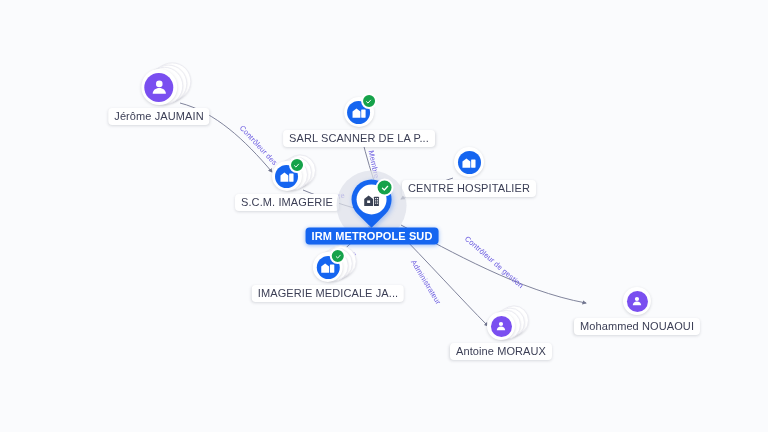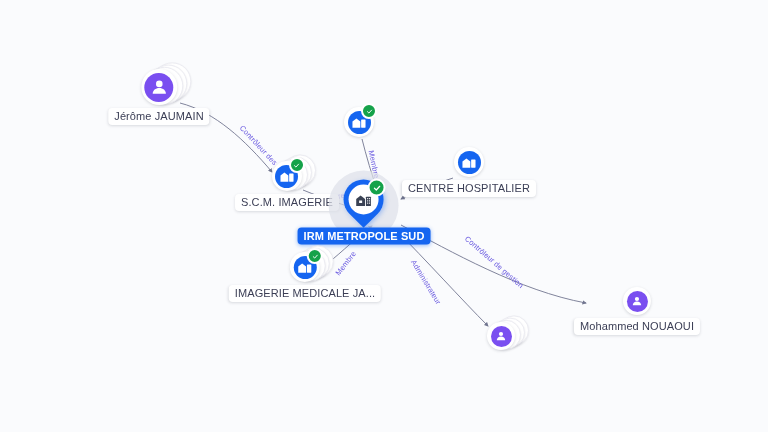--- a/index.html
+++ b/index.html
@@ -222,20 +222,21 @@
                 <path d="M6.1 13.4h4v3.1h-4z" fill="#ffffff"></path>
               </svg>
             </div>
           </div>
           <div class="badge" style="width: 12px; height: 12px; right: -3px; top: -4px;">
             <svg width="7" height="7" viewBox="0 0 24 24">
               <path d="M5 12.6 L10 17.4 L19 7.4" fill="none" stroke="#ffffff" stroke-width="3.2" stroke-linecap="round" stroke-linejoin="round"></path>
             </svg>
           </div>
         </div>
+        <div class="node-label">SARL SCANNER DE LA P...</div>
       </div>
       <div class="node" style="left: 469px; top: 172px;">
         <div class="node-visual">
           <div class="chip" style="width: 30px; height: 30px;">
             <div class="chip-inner" style="width: 23px; height: 23px; background: rgb(21, 101, 240);">
               <svg width="16" height="16" viewBox="0 0 24 24">
                 <path d="M2.2 20.6V11.4L8.1 6.6l5.9 4.8v9.2z" fill="#ffffff"></path>
                 <rect x="15.2" y="8.2" width="6.6" height="12.4" rx="0.7" fill="#ffffff"></rect>
                 <rect x="16.7" y="10.1" width="1.5" height="1.5" fill="#ffffff"></rect>
                 <rect x="19.2" y="10.1" width="1.5" height="1.5" fill="#ffffff"></rect>
@@ -271,21 +272,21 @@
             </div>
           </div>
           <div class="badge" style="width: 12px; height: 12px; right: -3px; top: -4px;">
             <svg width="7" height="7" viewBox="0 0 24 24">
               <path d="M5 12.6 L10 17.4 L19 7.4" fill="none" stroke="#ffffff" stroke-width="3.2" stroke-linecap="round" stroke-linejoin="round"></path>
             </svg>
           </div>
         </div>
         <div class="node-label">S.C.M. IMAGERIE</div>
       </div>
-      <div class="node" style="left: 364px; top: 212px;">
+      <div class="node" style="left: 372px; top: 212px;">
         <div class="node-visual">
           <div class="halo" style="width: 70px; height: 70px;"></div>
           <div class="pin">
             <div class="pin-body"></div>
             <div class="pin-hole">
               <svg width="18" height="18" viewBox="0 0 24 24">
                 <path d="M2.2 20.6V11.4L8.1 6.6l5.9 4.8v9.2z" fill="#3a4254"></path>
                 <rect x="15.2" y="8.2" width="6.6" height="12.4" rx="0.7" fill="#3a4254"></rect>
                 <rect x="16.7" y="10.1" width="1.5" height="1.5" fill="#ffffff"></rect>
                 <rect x="19.2" y="10.1" width="1.5" height="1.5" fill="#ffffff"></rect>
@@ -298,21 +299,21 @@
             </div>
           </div>
           <div class="badge" style="width: 14px; height: 14px; right: -2px; top: -1px;">
             <svg width="9" height="9" viewBox="0 0 24 24">
               <path d="M5 12.6 L10 17.4 L19 7.4" fill="none" stroke="#ffffff" stroke-width="3.2" stroke-linecap="round" stroke-linejoin="round"></path>
             </svg>
           </div>
         </div>
         <div class="node-label selected" style="margin-top: -4px;">IRM METROPOLE SUD</div>
       </div>
-      <div class="node" style="left: 305px; top: 277px;">
+      <div class="node" style="left: 328px; top: 277px;">
         <div class="node-visual">
           <div class="stack" style="width: 30px; height: 30px; transform: translate(-3px, -21.6px);"></div>
           <div class="stack" style="width: 30px; height: 30px; transform: translate(-7px, -19.4px);"></div>
           <div class="stack" style="width: 30px; height: 30px; transform: translate(-11px, -17.2px);"></div>
           <div class="chip" style="width: 30px; height: 30px;">
             <div class="chip-inner" style="width: 23px; height: 23px; background: rgb(21, 101, 240);">
               <svg width="16" height="16" viewBox="0 0 24 24">
                 <path d="M2.2 20.6V11.4L8.1 6.6l5.9 4.8v9.2z" fill="#ffffff"></path>
                 <rect x="15.2" y="8.2" width="6.6" height="12.4" rx="0.7" fill="#ffffff"></rect>
                 <rect x="16.7" y="10.1" width="1.5" height="1.5" fill="#ffffff"></rect>
@@ -340,20 +341,21 @@
           <div class="stack" style="width: 28px; height: 28px; transform: translate(-10px, -16.2px);"></div>
           <div class="chip" style="width: 28px; height: 28px;">
             <div class="chip-inner" style="width: 21px; height: 21px; background: rgb(122, 79, 240);">
               <svg width="14" height="14" viewBox="0 0 24 24">
                 <circle cx="12" cy="8.6" r="3.6" fill="#ffffff"></circle>
                 <path d="M4.8 19.4c0-3.9 3.2-6.4 7.2-6.4s7.2 2.5 7.2 6.4z" fill="#ffffff"></path>
               </svg>
             </div>
           </div>
         </div>
+        <div class="node-label">Antoine MORAUX</div>
       </div>
       <div class="node" style="left: 603px; top: 311px; margin-left: 34px;">
         <div class="node-visual">
           <div class="chip" style="width: 28px; height: 28px;">
             <div class="chip-inner" style="width: 21px; height: 21px; background: rgb(122, 79, 240);">
               <svg width="14" height="14" viewBox="0 0 24 24">
                 <circle cx="12" cy="8.6" r="3.6" fill="#ffffff"></circle>
                 <path d="M4.8 19.4c0-3.9 3.2-6.4 7.2-6.4s7.2 2.5 7.2 6.4z" fill="#ffffff"></path>
               </svg>
             </div>

